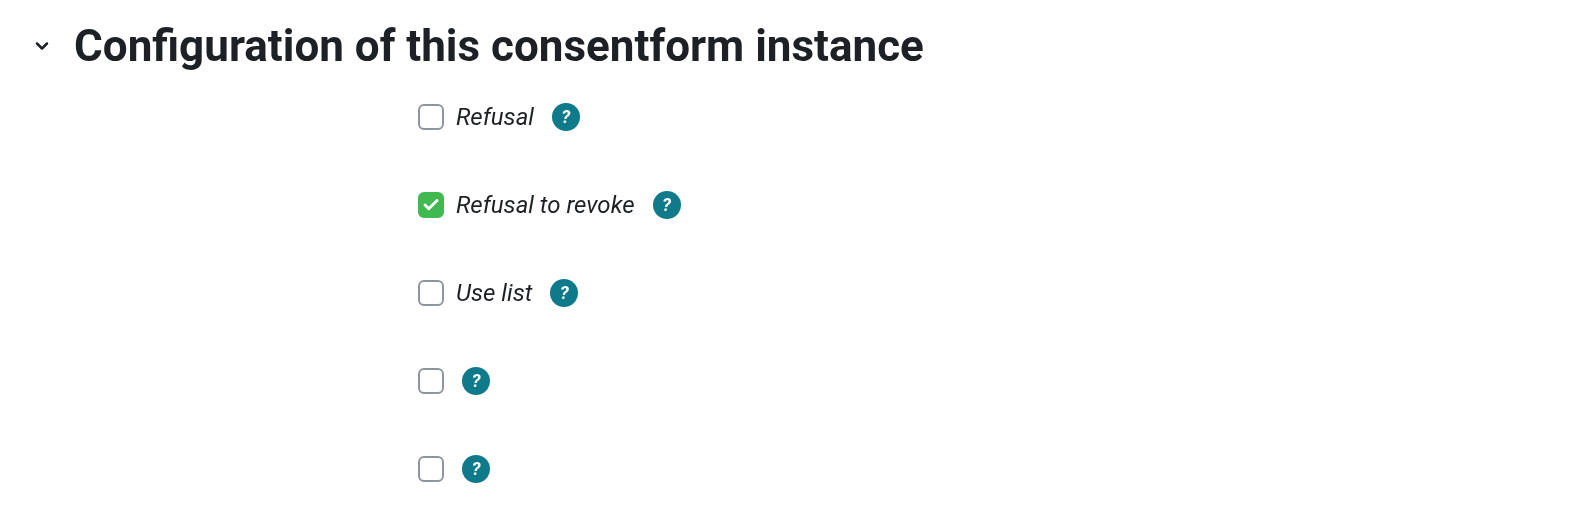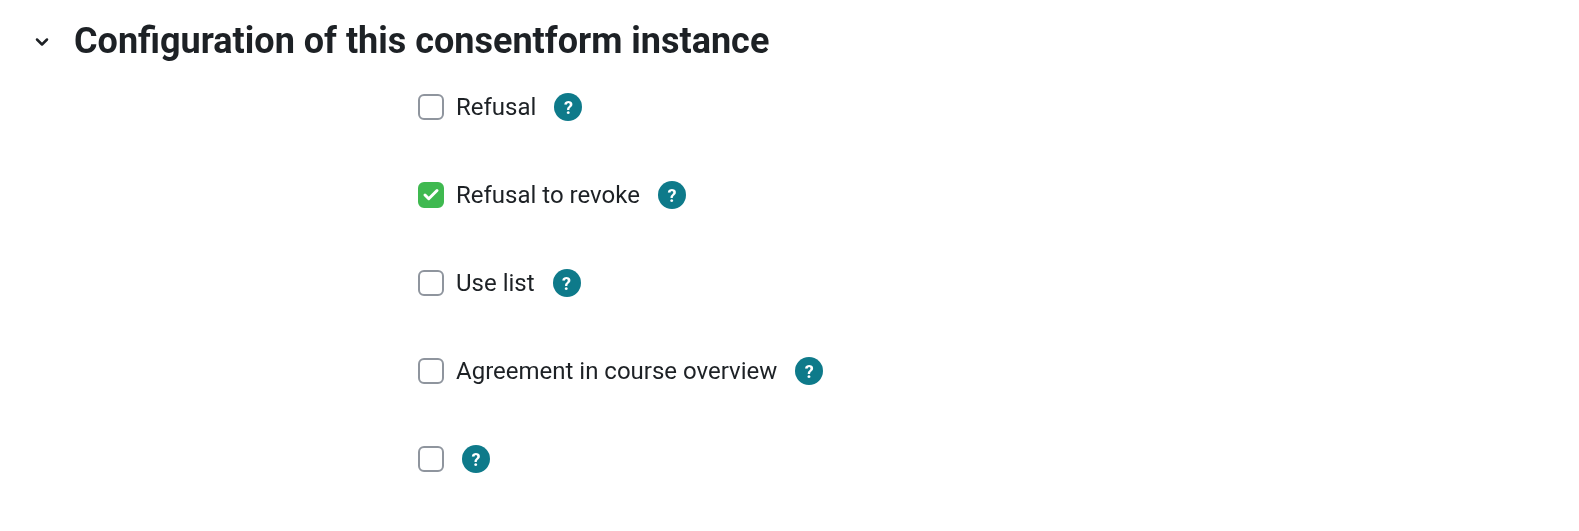--- a/index.html
+++ b/index.html
@@ -23,27 +23,28 @@
       align-items: center;
       justify-content: center;
       cursor: pointer;
       flex-shrink: 0;
     }
     .chevron svg {
       width: 20px;
       height: 20px;
     }
     .section-title {
-      font-size: 36px;
+      font-size: 44px;
       font-weight: 700;
       color: #1d2125;
       line-height: 1.2;
     }
     .form-items {
       padding-left: 388px;
+      font-style: italic;
     }
     .form-item {
       display: flex;
       align-items: center;
       gap: 12px;
       margin-bottom: 60px;
     }
     .form-item:last-child {
       margin-bottom: 0;
     }
@@ -119,21 +120,20 @@
   </div>
 
   <div class="form-item">
     <div class="checkbox"></div>
     <span class="checkbox-label">Use list</span>
     <div class="help-icon">?</div>
   </div>
 
   <div class="form-item">
     <div class="checkbox"></div>
-    <span class="checkbox-label">Agreement in course overview</span>
     <div class="help-icon">?</div>
   </div>
 
   <div class="form-item">
     <div class="checkbox"></div>
     <div class="help-icon">?</div>
   </div>
 
 </div>
 

